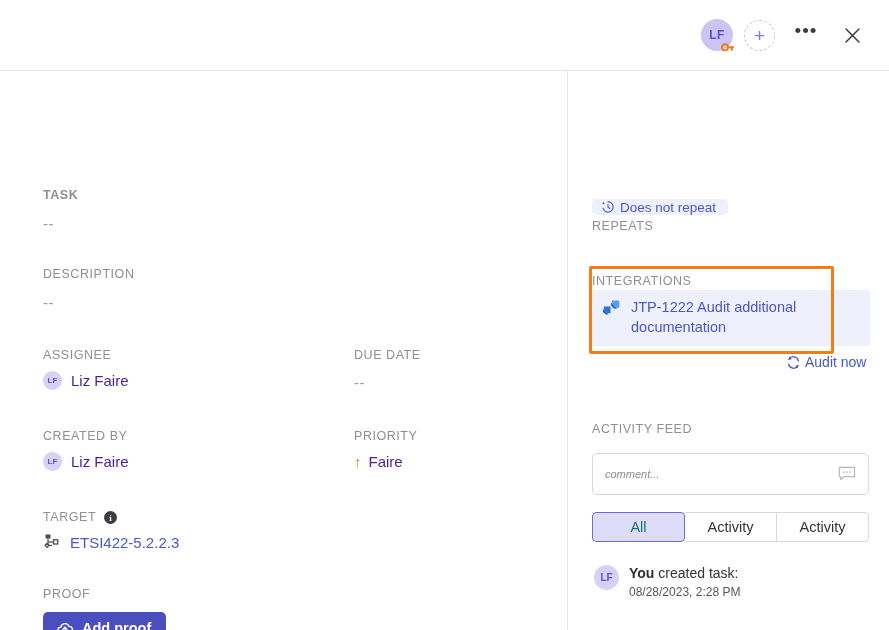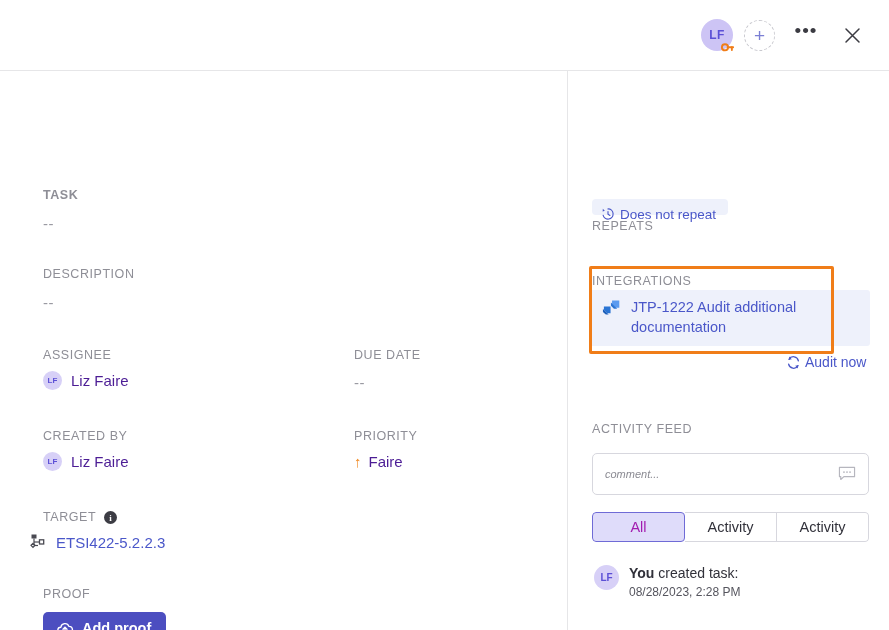--- a/index.html
+++ b/index.html
@@ -69,21 +69,21 @@
   .l-assignee-value { position:absolute; left:43px; top:300px; display:flex; align-items:center; gap:9px; }
   .l-due-label      { position:absolute; left:354px; top:277px; }
   .l-due-value      { position:absolute; left:354px; top:303px; }
 
   .l-created-label { position:absolute; left:43px; top:358px; }
   .l-created-value { position:absolute; left:43px; top:381px; display:flex; align-items:center; gap:9px; }
   .l-prio-label    { position:absolute; left:354px; top:358px; }
   .l-prio-value    { position:absolute; left:354px; top:382px; display:flex; align-items:center; gap:7px; }
 
   .l-target-label { position:absolute; left:43px; top:439px; display:flex; align-items:flex-end; gap:8px; }
-  .l-target-value { position:absolute; left:29px; top:462px; display:flex; align-items:center; gap:9px; }
+  .l-target-value { position:absolute; left:43px; top:462px; display:flex; align-items:center; gap:9px; }
   .l-proof-label  { position:absolute; left:43px; top:516px; }
   .l-proof-btn    { position:absolute; left:43px; top:541px; }
 
   .mini-avatar {
     width: 19px; height:19px; border-radius:50%;
     background:#d7d0f7; color:#5b4fd6;
     font-size: 8px; font-weight: 700;
     display:flex; align-items:center; justify-content:center;
   }
   .link-text { color:#4a57c9; font-size:15px; }
@@ -106,22 +106,22 @@
   .submit-btn {
     background:#7fb2e0; color:#fff; border:none; border-radius:4px;
     height:31px; padding: 0 20px;
     font-size:12.5px; font-weight:700; letter-spacing:.8px;
     cursor:pointer; font-family:"Liberation Sans", sans-serif;
   }
   .r-repeats-label { position:absolute; left:592px; top:179px;margin-top:40px; }
   .r-repeats-chip  { position:absolute; left:592px; top:199px; }
   .chip {
     background:#eef1fb; border-radius:4px; height:16px;
-    display:inline-flex; gap:5px;
-    padding: 8px 12px 0 9px; color:#4a57c9; font-size:13.5px; cursor:pointer;
+    display:inline-flex; align-items:center; gap:5px;
+    padding: 0 12px 0 9px; color:#4a57c9; font-size:13.5px; cursor:pointer;
   }
 
   .integ-panel {
     position:absolute; left:589px; top:290px; width:281px; height:56px;
     background:#eef1fb; border-radius:3px;
   }
   .r-integ-label { position:absolute; left:592px; top:274px; }
   .r-integ-item {
     position:absolute; left:602px; top:298px; width:215px;
     display:flex; gap:10px; align-items:flex-start; cursor:pointer;
@@ -155,21 +155,21 @@
   }
   .seg-btn {
     flex:1; display:flex; align-items:center; justify-content:center;
     font-size:14.5px; color:#31313a; background:#fff;
     border:1px solid #d7d7de; border-left:none; cursor:pointer;
     font-family:"Liberation Sans", sans-serif;
   }
   .seg-btn:first-child { border-left:1px solid #d7d7de; border-radius:4px 0 0 4px; }
   .seg-btn:last-child { border-radius:0 4px 4px 0; }
   .seg-btn.active {
-    background:#dfdcfa; color:#a21caf; border:1px solid #6f6bd6; border-radius:4px;
+    background:#dfdcfa; color:#0f766e; border:1px solid #6f6bd6; border-radius:4px;
   }
 
   .feed-item { position:absolute; left:594px; top:565px; display:flex; gap:10px; align-items:flex-start; }
   .feed-avatar {
     width:25px; height:25px; border-radius:50%; background:#d7d0f7; color:#5b4fd6;
     font-size:10px; font-weight:700; display:flex; align-items:center; justify-content:center;
     flex-shrink:0;
   }
   .feed-line1 { font-size:14px; color:#31313a; line-height:1.25; }
   .feed-line1 b { font-weight:700; }

